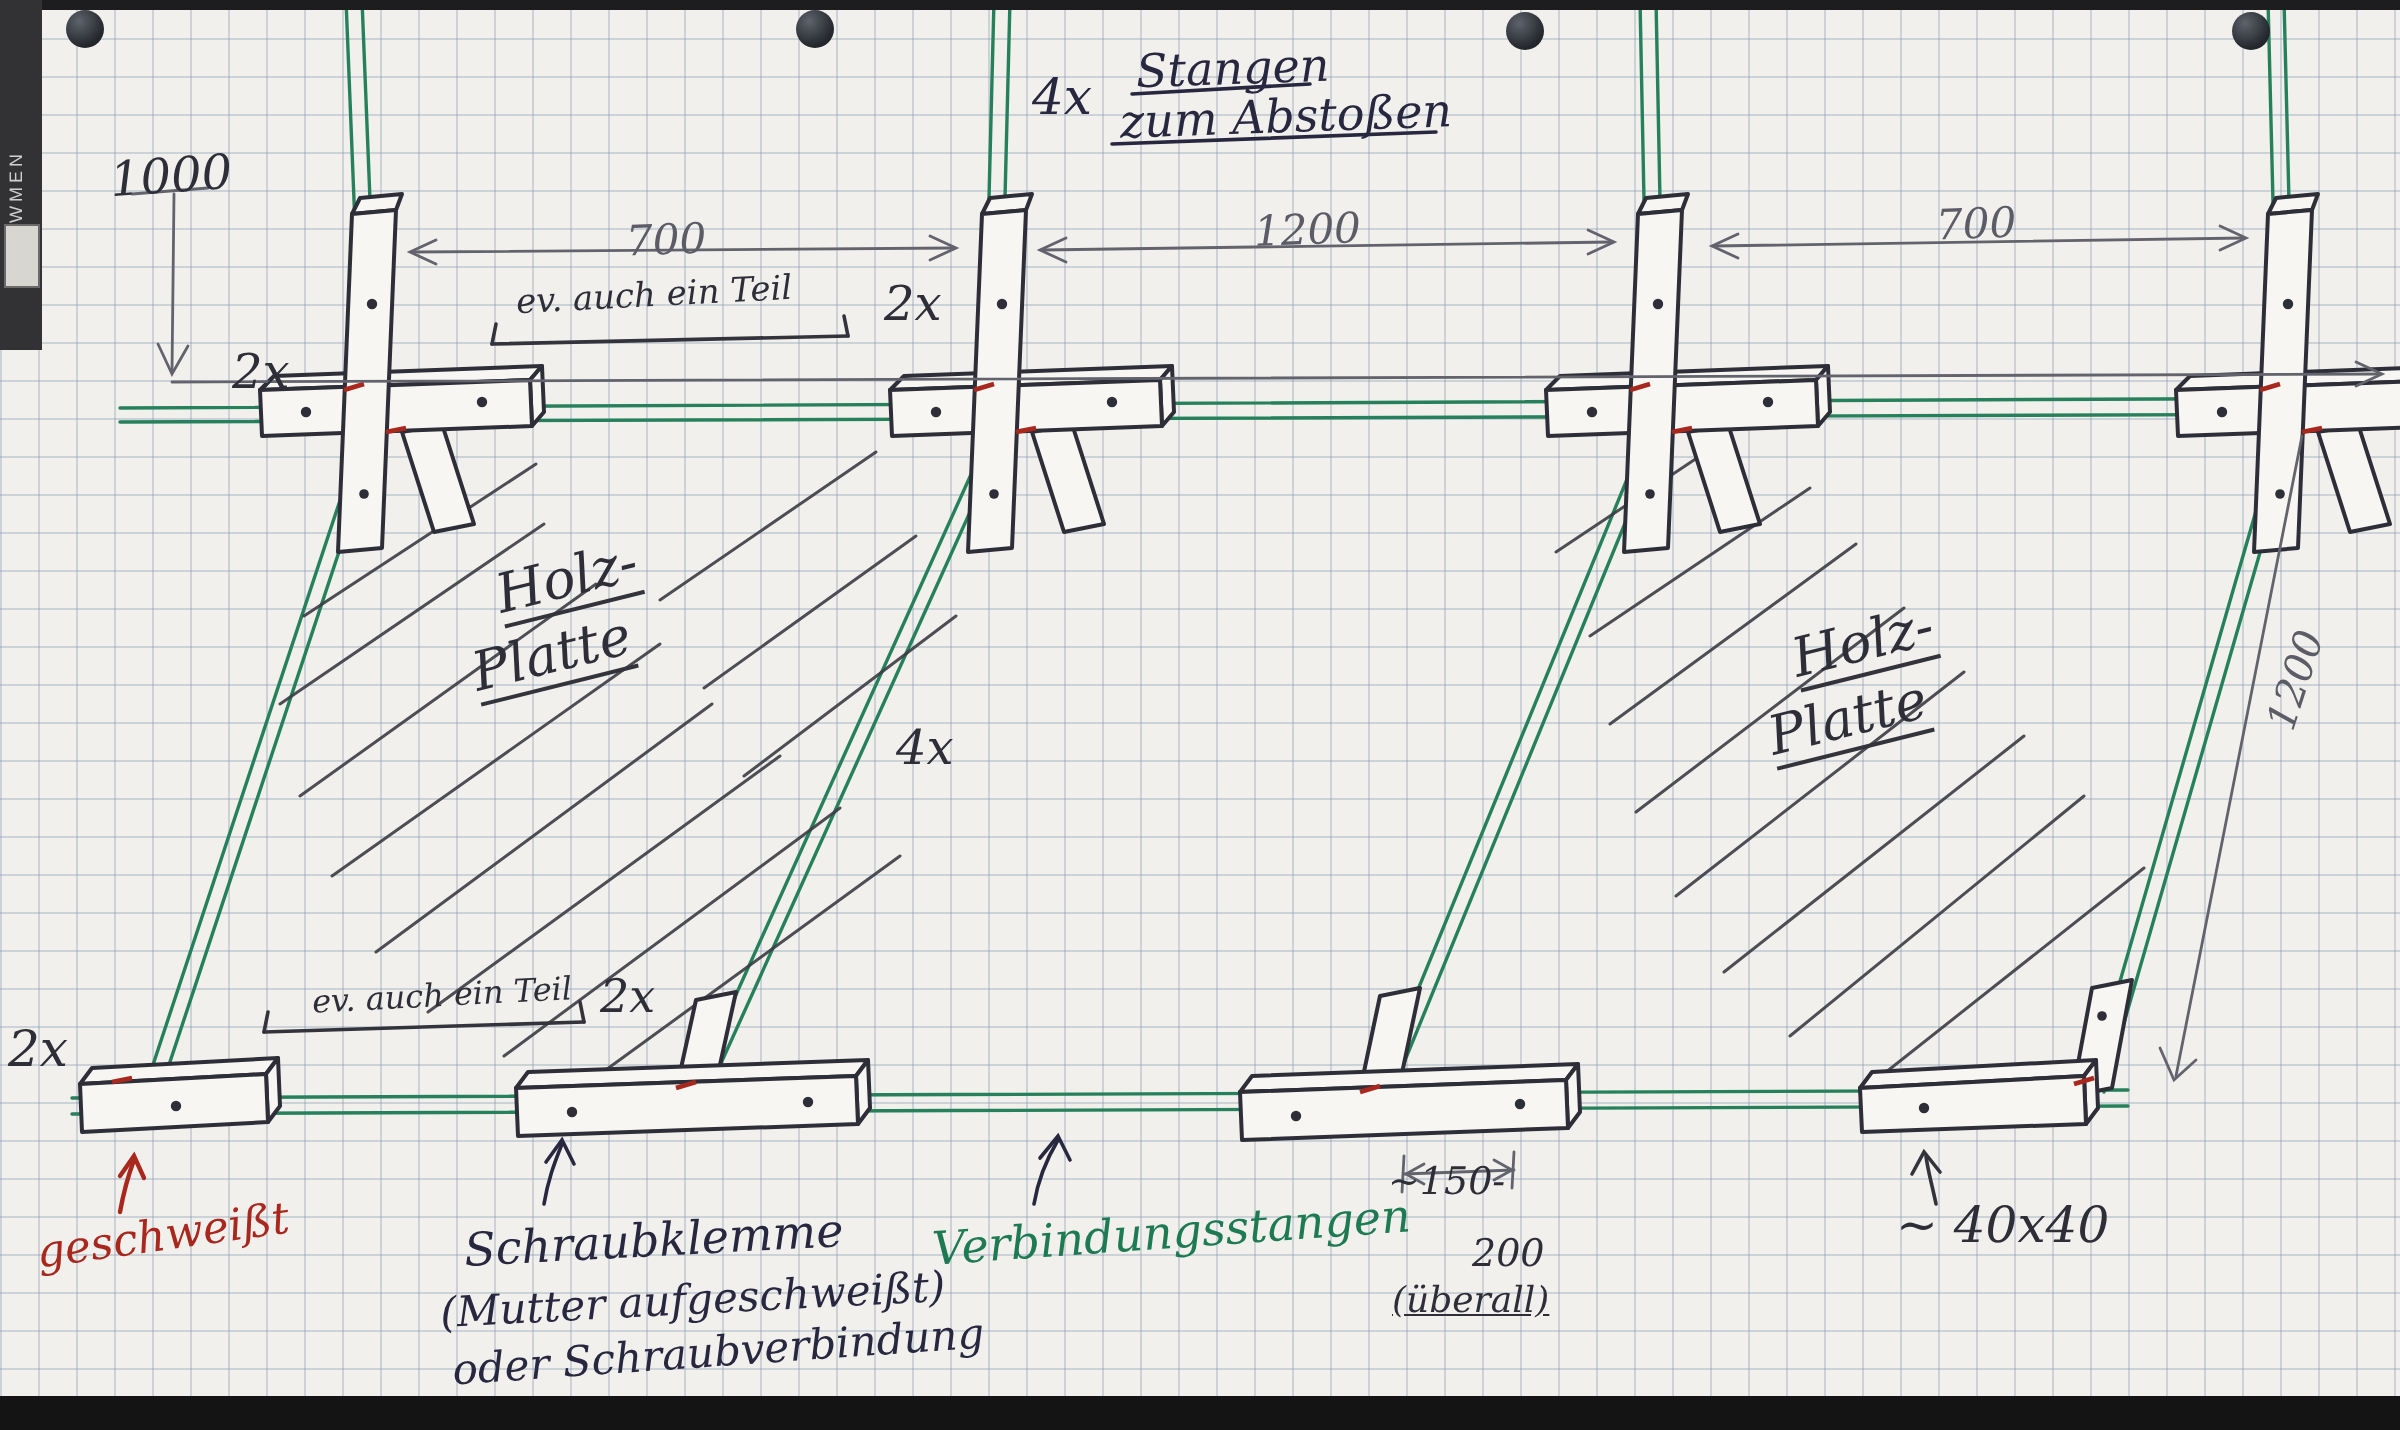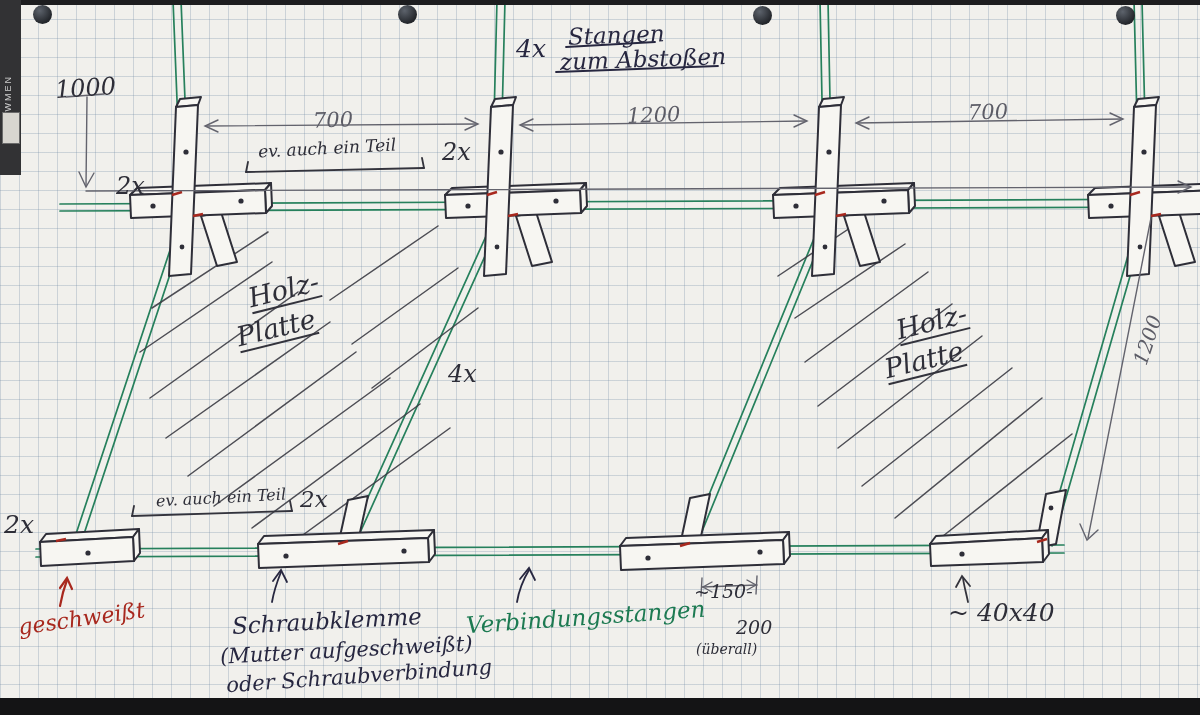--- a/index.html
+++ b/index.html
@@ -271,17 +271,17 @@
   <div class="lbl" style="left:4px;top:512px;font-size:25px;">2x</div>
   <div class="lbl" style="left:156px;top:490px;font-size:16px;transform:rotate(-3deg);">ev. auch ein Teil</div>
   <div class="lbl" style="left:300px;top:488px;font-size:23px;">2x</div>
   <div class="lbl red" style="left:18px;top:608px;font-size:22px;transform:rotate(-8deg);">geschweißt</div>
   <div class="lbl navy" style="left:232px;top:610px;font-size:23px;transform:rotate(-3deg);">Schraubklemme</div>
   <div class="lbl navy" style="left:220px;top:640px;font-size:21px;transform:rotate(-3deg);">(Mutter aufgeschweißt)</div>
   <div class="lbl navy" style="left:226px;top:666px;font-size:21px;transform:rotate(-4deg);">oder Schraubverbindung</div>
   <div class="lbl green" style="left:466px;top:606px;font-size:23px;transform:rotate(-4deg);">Verbindungsstangen</div>
   <div class="lbl" style="left:694px;top:582px;font-size:19px;">~150-</div>
   <div class="lbl" style="left:712px;top:618px;font-size:19px;margin-left:24px;">200</div>
-  <div class="lbl" style="left:696px;top:642px;font-size:14px;">(überall)</div>
+  <div class="lbl" style="left:696px;top:642px;font-size:18px;text-decoration:underline;">(überall)</div>
   <div class="lbl" style="left:928px;top:600px;font-size:25px;margin-left:20px;">~ 40x40</div>
   <div class="lbl pencil" style="left:1122px;top:330px;font-size:20px;transform:rotate(-72deg);">1200</div>
 
 </div>
 
 </body></html>

